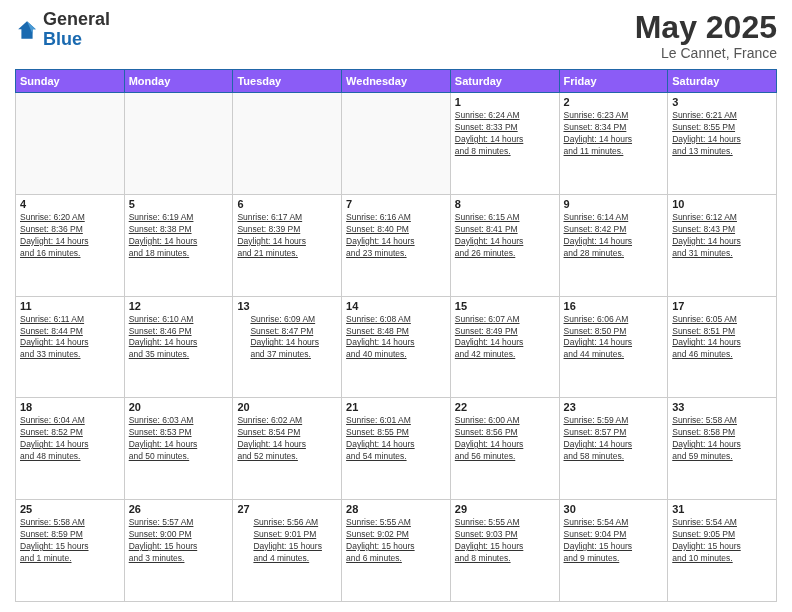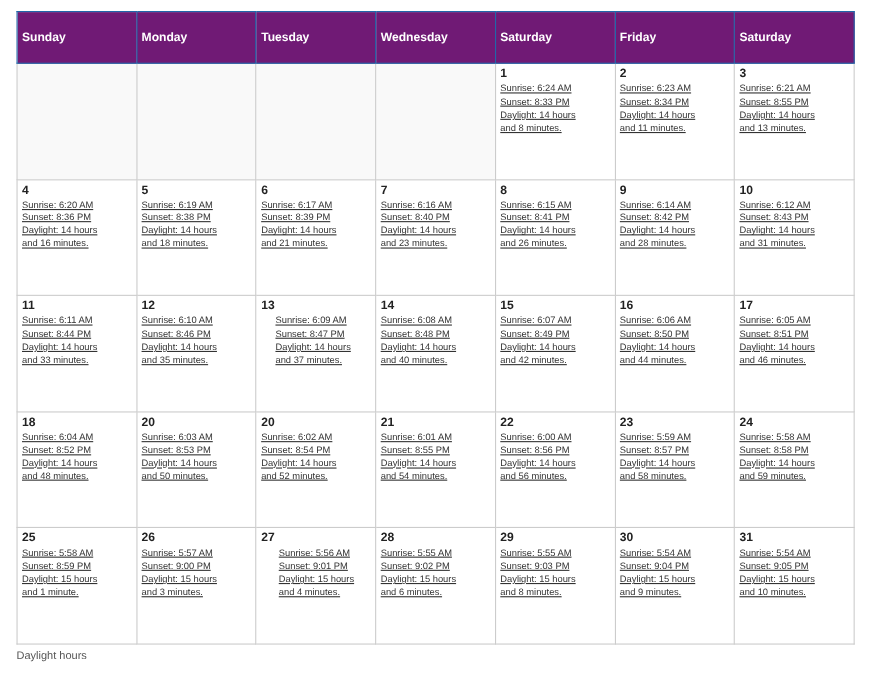--- a/index.html
+++ b/index.html
@@ -61,25 +61,25 @@
       color: #555;
     }
     .calendar {
       flex: 1;
       border: 1px solid #ccc;
       border-collapse: collapse;
       width: 100%;
       table-layout: fixed;
     }
     .calendar th {
-      background-color: #701a75;
+      background-color: #8b5cf6;
       color: #fff;
       font-size: 11px;
       font-weight: bold;
-      padding: 17px 4px;
+      padding: 5px 4px;
       text-align: left;
       border: 1px solid #2166a8;
     }
     .calendar td {
       border: 1px solid #ccc;
       vertical-align: top;
       padding: 3px 4px;
       font-size: 9px;
       color: #333;
       height: 85px;
@@ -103,20 +103,36 @@
     .legend {
       margin-top: 5px;
       font-size: 10px;
       color: #555;
     }
   </style>
 </head>
 <body>
 
 <div class="page">
+  <div class="header">
+    <div class="logo">
+      <svg class="logo-icon" viewBox="0 0 30 30" xmlns="http://www.w3.org/2000/svg">
+        <polygon points="15,4 26,14 22,14 22,26 8,26 8,14 4,14" fill="#1a6ab0"></polygon>
+        <polygon points="15,4 26,14 22,14 22,20 15,4" fill="#4a9ad4"></polygon>
+      </svg>
+      <div class="logo-text">
+        <span class="logo-general">General</span>
+        <span class="logo-blue">Blue</span>
+      </div>
+    </div>
+    <div class="title-block">
+      <div class="month-title">May 2025</div>
+      <div class="location">Le Cannet, France</div>
+    </div>
+  </div>
 
   <table class="calendar">
     <thead>
       <tr>
       <th>Sunday</th>
           <th>Monday</th>
           <th>Tuesday</th>
           <th>Wednesday</th>
           <th>Saturday</th>
           <th>Friday</th>
@@ -290,21 +306,21 @@
 and 56 minutes.</div>
           </td>
           <td>
             <div class="day-num">23</div>
             <div class="day-info" style="white-space: pre-line;">Sunrise: 5:59 AM
 Sunset: 8:57 PM
 Daylight: 14 hours
 and 58 minutes.</div>
           </td>
           <td>
-            <div class="day-num">24</div>
+            <div class="day-num">33</div>
             <div class="day-info" style="white-space: pre-line;">Sunrise: 5:58 AM
 Sunset: 8:58 PM
 Daylight: 14 hours
 and 59 minutes.</div>
           </td>
         </tr>
         <tr>
           <td>
             <div class="day-num">25</div>
             <div class="day-info" style="white-space: pre-line;">Sunrise: 5:58 AM
@@ -351,16 +367,13 @@
             <div class="day-num">31</div>
             <div class="day-info" style="white-space: pre-line;">Sunrise: 5:54 AM
 Sunset: 9:05 PM
 Daylight: 15 hours
 and 10 minutes.</div>
           </td>
         </tr>
       </tbody>
   </table>
 
-  <div class="legend">
-    <span>Daylight hours</span>
-  </div>
 </div>
 
 </body></html>

